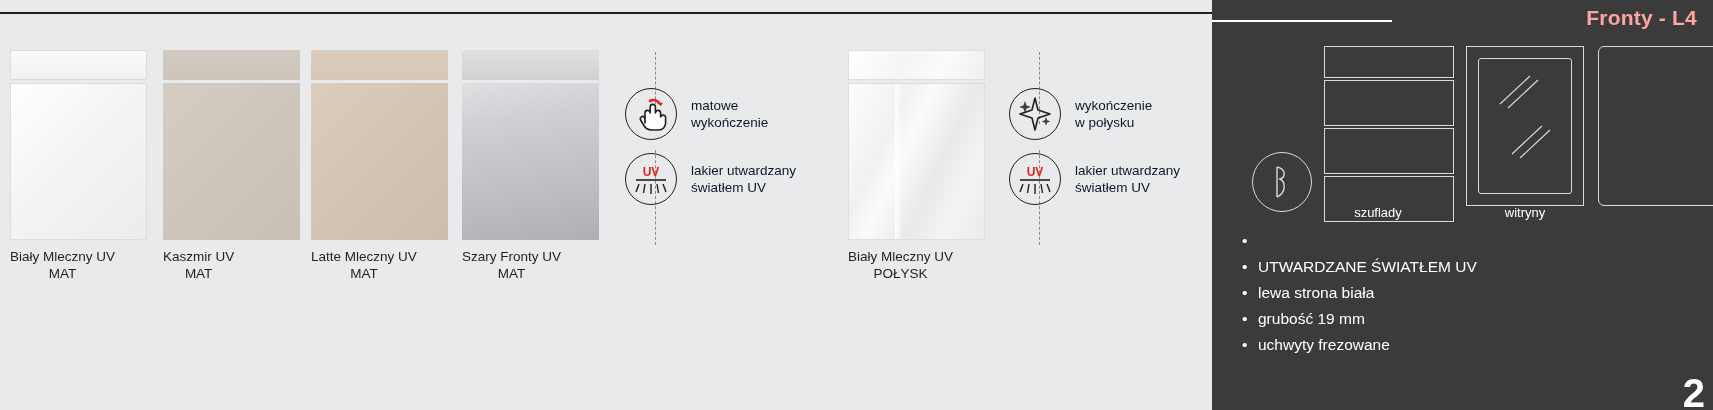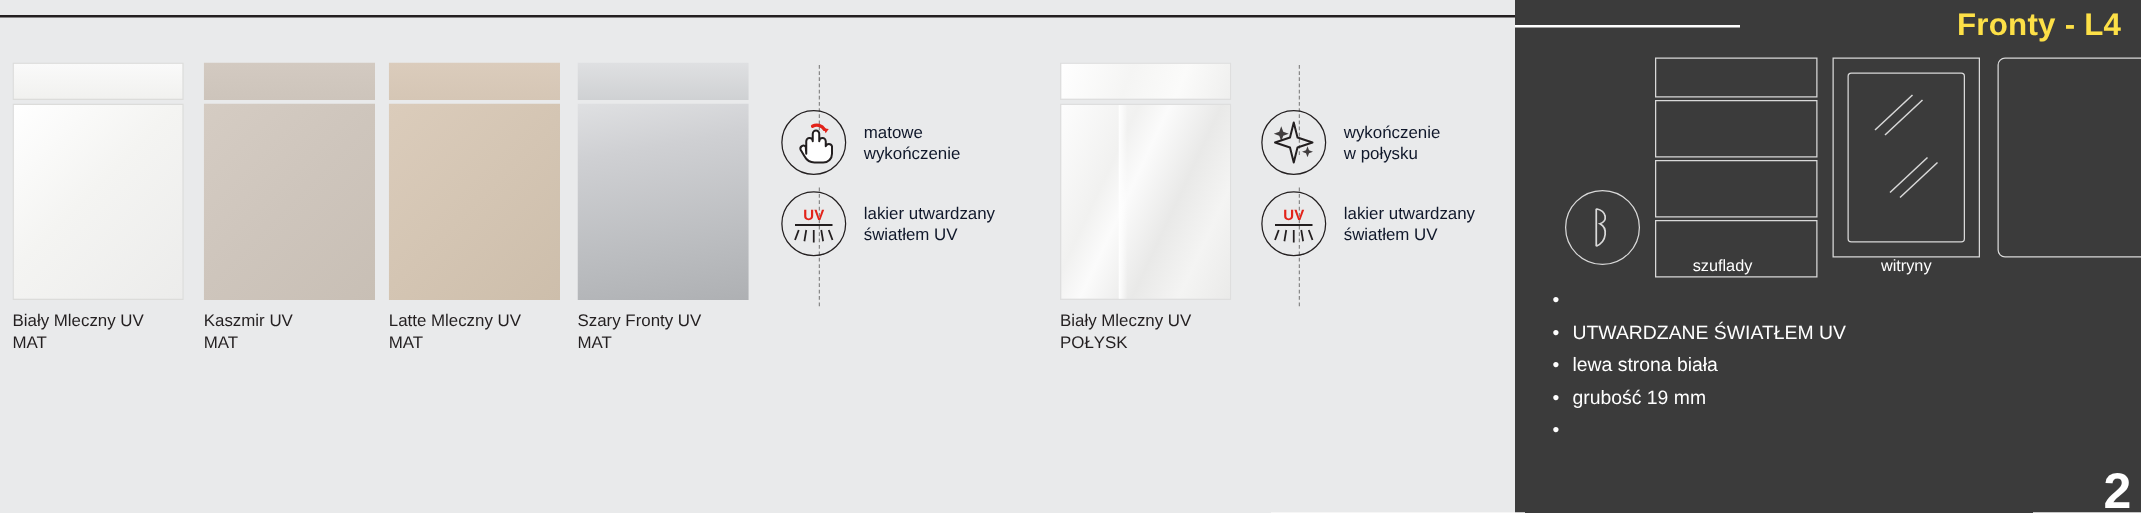--- a/index.html
+++ b/index.html
@@ -51,20 +51,21 @@
     overflow: hidden;
   }
   .swatch .caption {
     position: absolute;
     top: 198px;
     left: 0;
     font-size: 13.5px;
     color: #231f20;
     line-height: 17px;
     white-space: nowrap;
+    text-align: center;
   }
   
   .front-strip {
     position: absolute;
     left: 0;
     top: 0;
     width: 100%;
     height: 30px;
     box-sizing: border-box;
   }
@@ -116,23 +117,23 @@
     top: 0;
     width: 501px;
     height: 410px;
     background: #3b3b3b;
     color: #ffffff;
   }
   .right-title {
     position: absolute;
     right: 16px;
     top: 6px;
-    font-size: 25px;
+    font-size: 21px;
     font-weight: bold;
-    color: #fde047;
+    color: #fca5a5;
     letter-spacing: 0.2px;
   }
   .title-rule {
     position: absolute;
     left: 0;
     top: 20px;
     width: 180px;
     height: 2px;
     background: #ffffff;
   }
@@ -359,18 +360,19 @@
       <div class="bullet">
         <span class="dot">•</span>
         <span>lewa strona biała</span>
       </div>
       <div class="bullet">
         <span class="dot">•</span>
         <span>grubość 19 mm</span>
       </div>
       <div class="bullet">
         <span class="dot">•</span>
+        <span>uchwyty frezowane</span>
       </div>
     </div>
 
     <div class="pagenum">2</div>
   </div>
 </div>
 
 </body></html>

